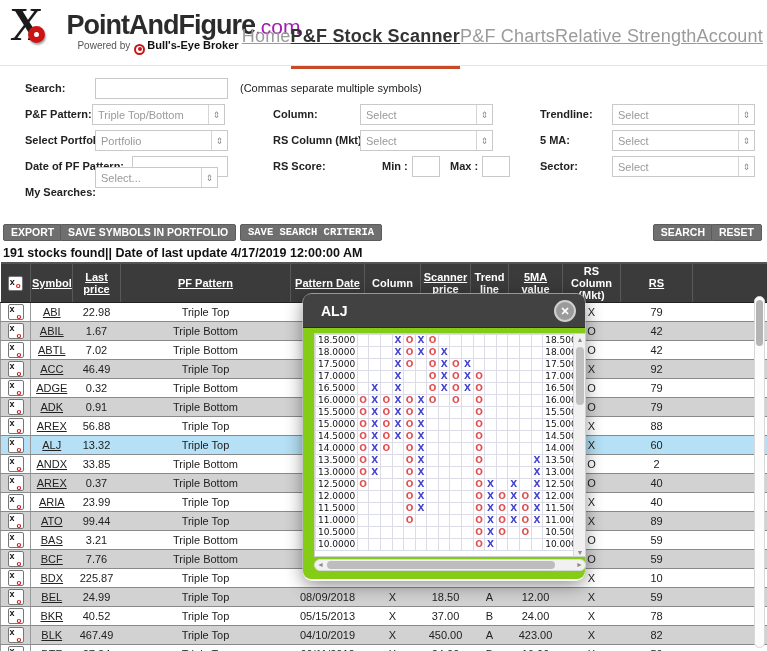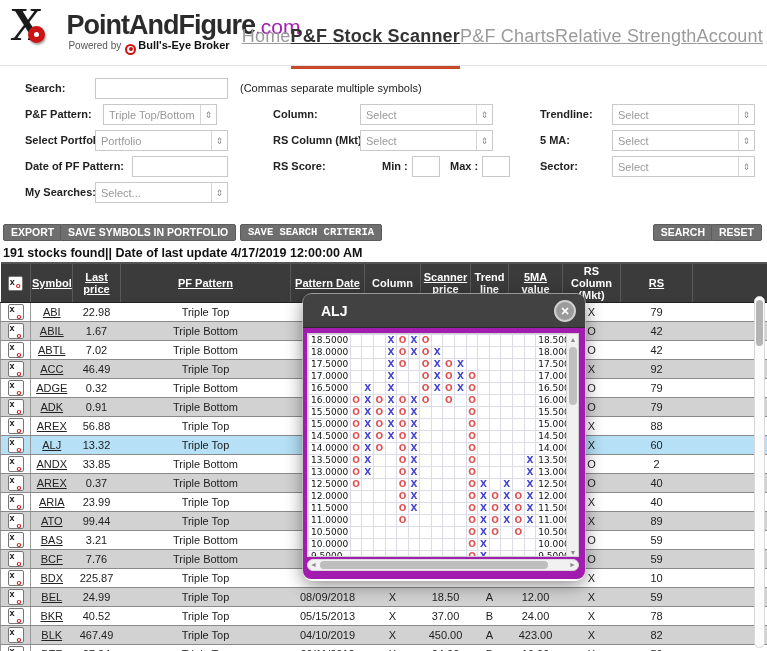--- a/index.html
+++ b/index.html
@@ -9,21 +9,21 @@
 
   
   #hdr { position:absolute; left:0; top:0; width:767px; height:66px; background:#fff; border-bottom:1px solid #e3e3e3; }
   #logo { position:absolute; left:8px; top:4px; height:58px; }
   .logo-xo { position:relative; display:inline-block; width:52px; height:52px; vertical-align:top; }
   .logo-x { position:absolute; left:2px; top:-6px; font-size:46px; font-weight:bold; color:#1a1a1a; font-family:"Liberation Serif", serif; }
   .logo-o { position:absolute; left:20px; top:22px; width:17px; height:17px; border:6px solid #cc1414; border-radius:50%; background:#fff; box-shadow:1px 2px 2px rgba(0,0,0,.35); }
   .logo-text-wrap { display:inline-block; margin-left:2px; margin-top:6px; }
   .logo-main { font-size:27px; font-weight:bold; color:#2b2b2b; letter-spacing:-1px; }
   .logo-suffix { font-size:21px; color:#a21caf; }
-  .powered { margin-top:-2px; padding-left:2px; font-size:10px; color:#555; }
+  .powered { margin-top:-2px; padding-left:2px; font-size:10px; color:#555;margin-left:9px; }
   .powered b { color:#111; font-size:11px; }
   .bullseye { display:inline-flex; width:11px; height:11px; border:2px solid #cc1414; border-radius:50%; align-items:center; justify-content:center; vertical-align:-2px; margin:0 2px 0 4px; }
   .bullseye i { width:4px; height:4px; background:#cc1414; border-radius:50%; }
 
   #nav { position:absolute; right:4px; top:26px; white-space:nowrap; }
   .nav-item { display:inline-block; font-size:18px; color:#9a9a9a; padding-bottom:19px; cursor:pointer; letter-spacing:.2px;text-decoration:underline; }
   .nav-item.active { color:#333; font-weight:bold; border-bottom:3px solid #c64a28; }
 
   
   #filters { position:absolute; left:0; top:66px; width:767px; height:150px; }
@@ -64,21 +64,21 @@
   #main-sb { position:absolute; right:2px; top:296px; width:11px; height:352px; background:#fcfcfc; border:1px solid #d8d8d8; border-radius:6px; }
   #main-sb .thumb { position:absolute; left:1px; top:3px; width:7px; height:46px; background:#b4b4b4; border-radius:4px; }
 
   
   #popup { position:absolute; left:303px; top:294px; width:282px; height:287px; border-radius:9px;
     box-shadow:0 4px 18px rgba(0,0,0,.45), 0 0 0 1px rgba(255,255,255,.6); background:#fff; z-index:50; }
   #popup-hdr { height:34px; background:#424242; border-radius:8px 8px 0 0; color:#fff; font-size:14px; font-weight:bold;
     line-height:34px; padding-left:18px; border-bottom:1px solid #2a2a2a; }
   #popup-close { position:absolute; right:9px; top:6px; width:22px; height:22px; border-radius:50%;
     background:#9b9b9b; border:2px solid #cfcfcf; color:#fff; font-size:11px; font-weight:bold; text-align:center; line-height:18px; cursor:pointer; }
-  #popup-body { position:relative; padding:5px 5px 8px 4px; background:#a21caf; border-radius:0 0 8px 8px; }
+  #popup-body { position:relative; padding:5px 5px 8px 11px; background:#84cc16; border-radius:0 0 8px 8px; }
   #chart-viewport { position:relative; width:272px; height:224px; overflow:hidden; border:1px solid #cfcfcf; background:#fff; }
   table.pf { border-collapse:collapse; table-layout:fixed; }
   table.pf td { width:12px; height:12px; border:1px solid #dcdce8; font-size:9px; text-align:center; vertical-align:middle;
     line-height:11px; padding:0; font-family:"DejaVu Sans", sans-serif; }
   table.pf td.lbl { width:42px; font-size:9px; color:#111; text-align:left; padding-left:2px; border-color:#dcdce8; background:#fff; white-space:nowrap; }
   td.gx { color:#4343cf; font-weight:bold; }
   td.go { color:#e05050; font-weight:bold; }
 
   .vsb { position:absolute; right:0; top:0; width:12px; height:224px; background:#f1f1f1; border-left:1px solid #d9d9d9; }
   .vsb .arrow { position:absolute; left:0; width:12px; height:11px; color:#8a8a8a; font-size:7px; text-align:center; line-height:11px; }
@@ -111,36 +111,36 @@
     </div>
     <div id="nav"><span class="nav-item">Home</span><span class="nav-item active">P&amp;F Stock Scanner</span><span class="nav-item">P&amp;F Charts</span><span class="nav-item">Relative Strength</span><span class="nav-item">Account</span></div>
   </div>
 
   <div id="filters">
     <span class="flabel" style="left:25px;top:16px;">Search:</span>
     <input class="tinput" style="left: 95px; top: 12px; width: 133px;" value="">
     <span class="fhint" style="left:240px;top:16px;">(Commas separate multiple symbols)</span>
 
     <span class="flabel" style="left:25px;top:42px;">P&amp;F Pattern:</span>
-    <div class="tselect" style="left:103px;top:38px;width:114px;">
+    <div class="tselect" style="left:92px;top:38px;width:133px;">
         <span class="val">Triple Top/Bottom</span>
         <span class="stepper">⇕</span>
       </div>
 
     <span class="flabel" style="left:25px;top:68px;">Select Portfolio:</span>
     <div class="tselect" style="left:95px;top:64px;width:133px;">
         <span class="val">Portfolio</span>
         <span class="stepper">⇕</span>
       </div>
 
     <span class="flabel" style="left:25px;top:94px;">Date of PF Pattern:</span>
     <input class="tinput" style="left: 132px; top: 90px; width: 96px;" value="">
 
     <span class="flabel" style="left:25px;top:120px;">My Searches:</span>
-    <div class="tselect" style="left:95px;top:116px;width:133px;">
+    <div class="tselect" style="left:95px;top:101px;width:123px;">
         <span class="val">Select...</span>
         <span class="stepper">⇕</span>
       </div>
 
     <span class="flabel" style="left:273px;top:42px;">Column:</span>
     <div class="tselect" style="left:360px;top:38px;width:133px;">
         <span class="val">Select</span>
         <span class="stepper">⇕</span>
       </div>
 
@@ -973,40 +973,20 @@
                 <td></td>
                 <td></td>
                 <td class="go">O</td>
                 <td class="gx">X</td>
                 <td></td>
                 <td></td>
                 <td></td>
                 <td></td>
                 <td class="lbl">10.0000</td>
               </tr>
-              <tr>
-                <td class="lbl">9.5000</td>
-                <td></td>
-                <td></td>
-                <td></td>
-                <td></td>
-                <td></td>
-                <td></td>
-                <td></td>
-                <td></td>
-                <td></td>
-                <td></td>
-                <td class="go">O</td>
-                <td class="gx">X</td>
-                <td></td>
-                <td></td>
-                <td></td>
-                <td></td>
-                <td class="lbl">9.5000</td>
-              </tr>
             </tbody>
           </table>
         <div class="vsb">
           <div class="arrow" style="top:0;">▲</div>
           <div class="thumb"></div>
           <div class="arrow" style="bottom:0;">▼</div>
         </div>
       </div>
       <div class="hsb">
         <div class="arrow" style="left:0;">◄</div>

